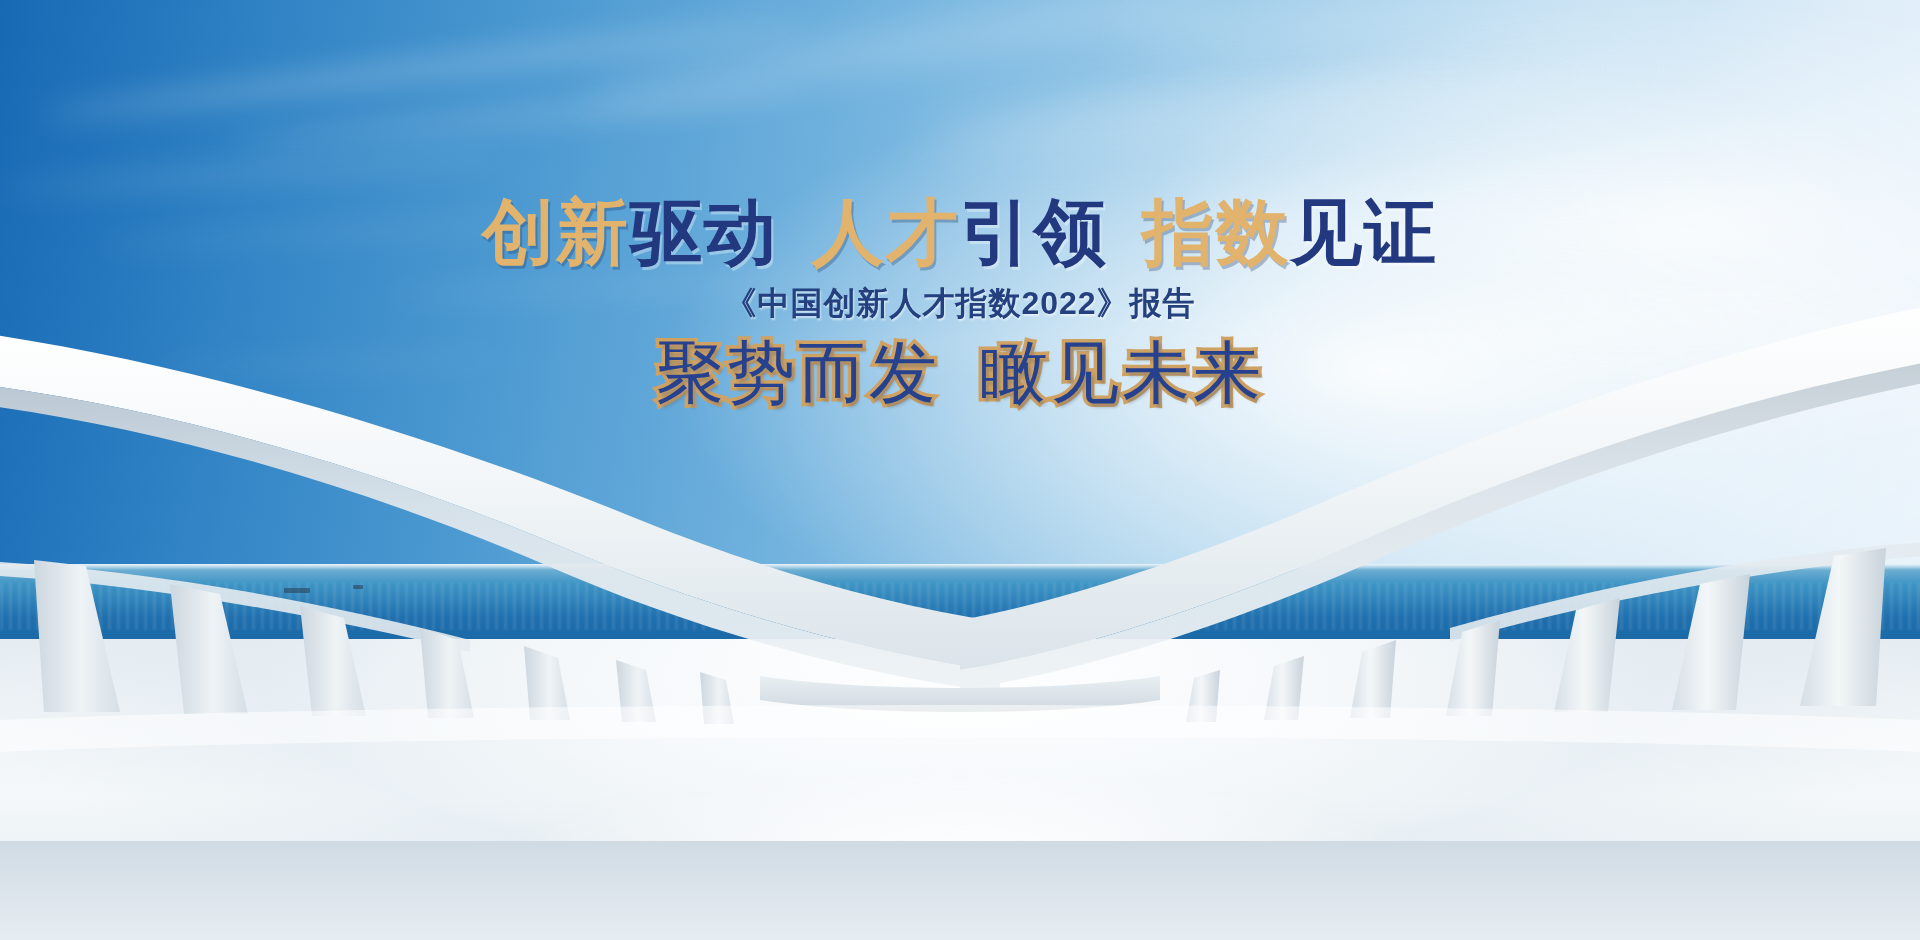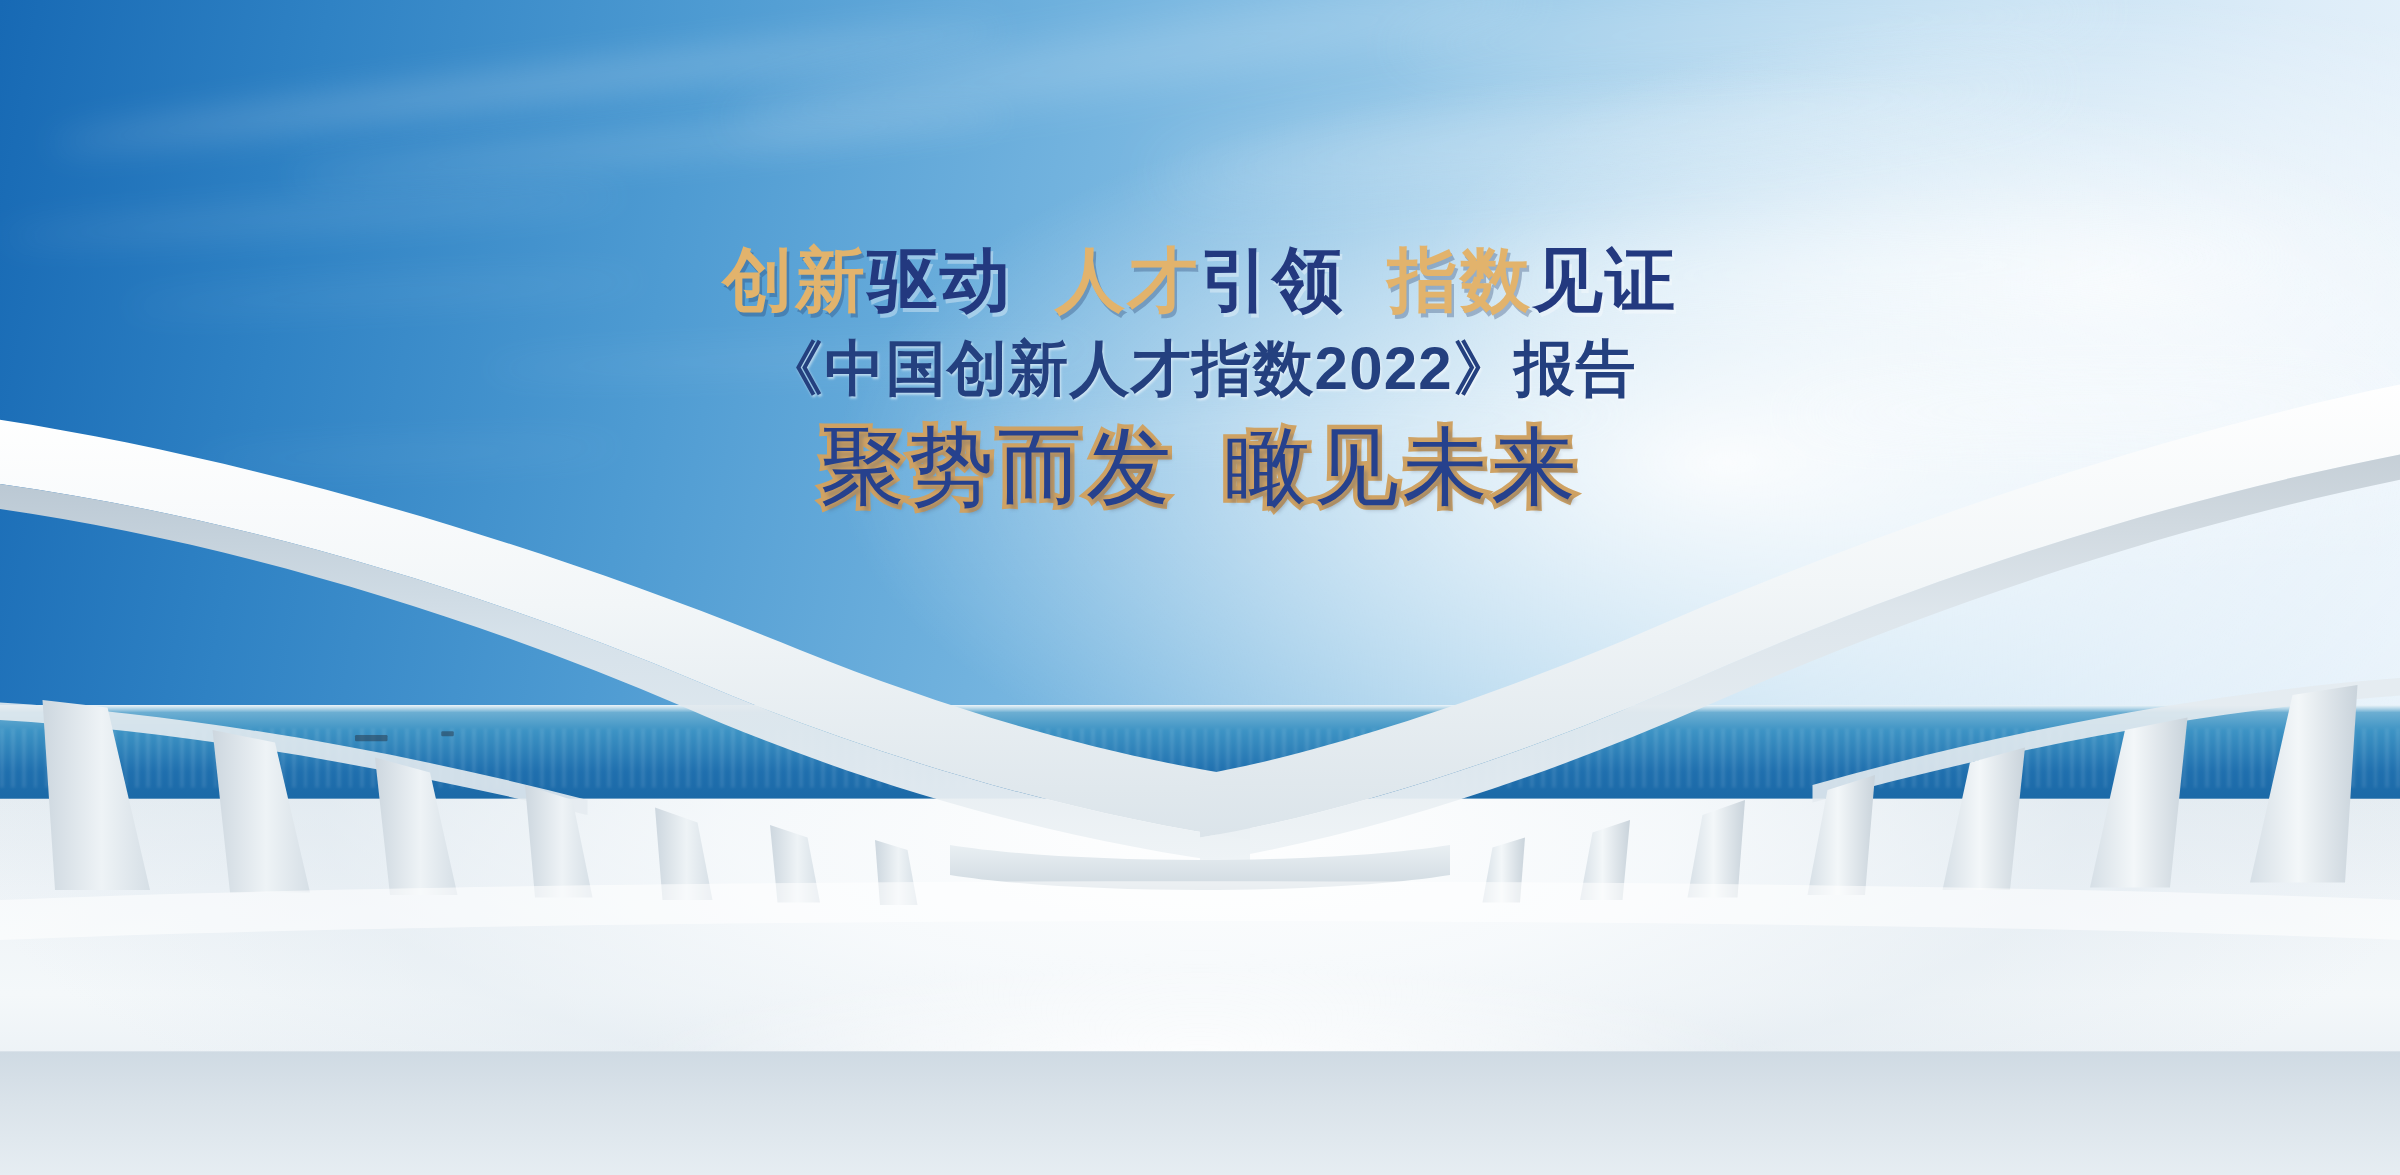--- a/index.html
+++ b/index.html
@@ -134,39 +134,39 @@
 
   
   .textblock {
     position: absolute;
     left: 0; right: 0;
     top: 196px;
     text-align: center;
     z-index: 40;
   }
   .headline {
-    font-size: 56px;
+    font-size: 72px;
     font-weight: 700;
     letter-spacing: 2px;
     line-height: 1.0;
     white-space: nowrap;
     margin: 0 0 18px 0;
   }
   .headline .gold {
     color: #e2b36c;
     text-shadow: 2px 3px 0 rgba(30,52,100,.30);
   }
   .headline .blue {
     color: #23397f;
     text-shadow: 2px 3px 0 rgba(255,255,255,.35);
   }
   .headline .gap { display:inline-block; width: 34px; }
 
   .subtitle {
-    font-size: 48px;
+    font-size: 32px;
     font-weight: 700;
     color: #24407f;
     letter-spacing: 1px;
     line-height: 1.1;
     margin: 0 0 16px 0;
     white-space: nowrap;
     text-shadow: 1px 2px 2px rgba(255,255,255,.55);
   }
 
   .tagline {

